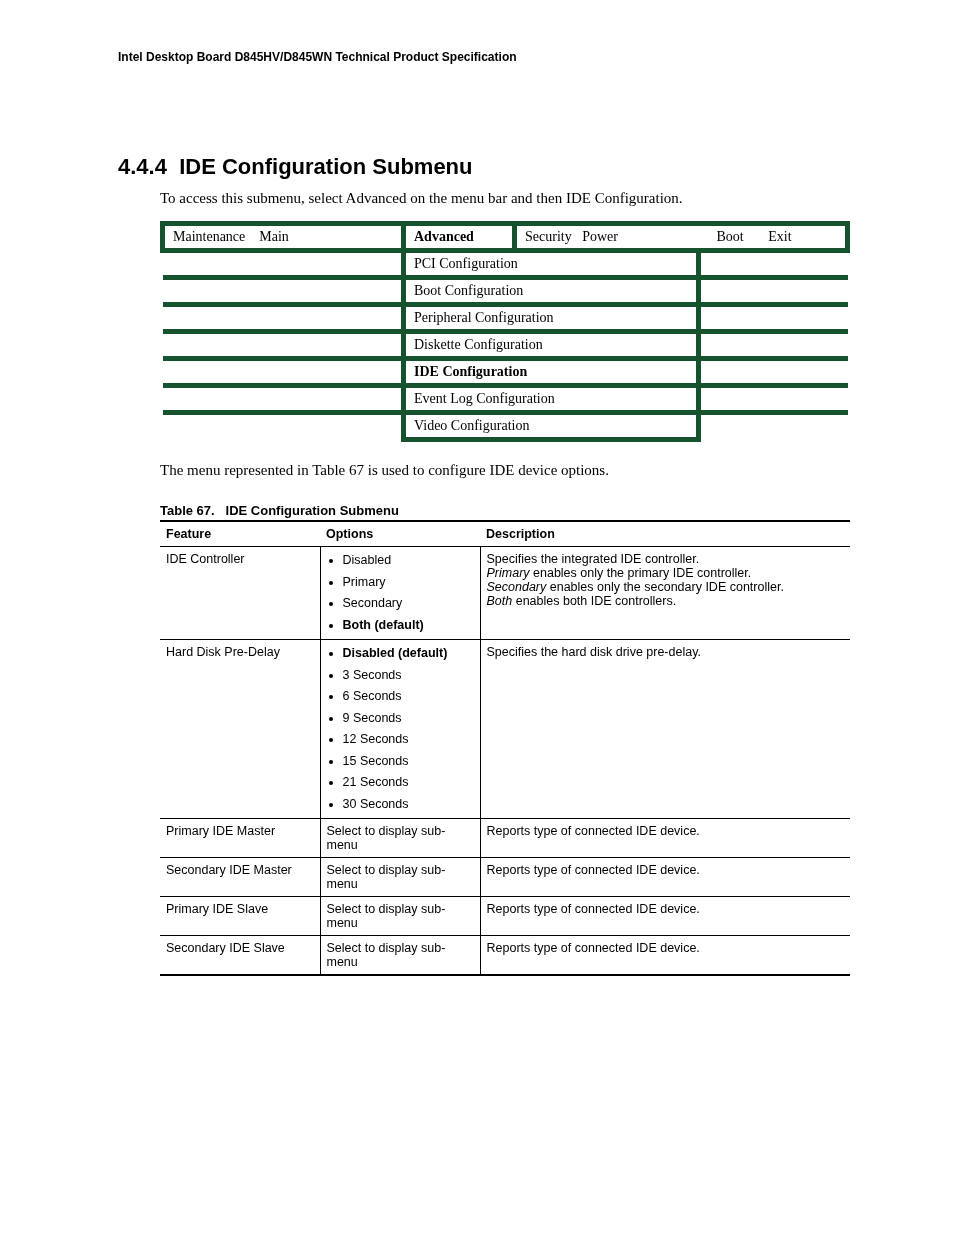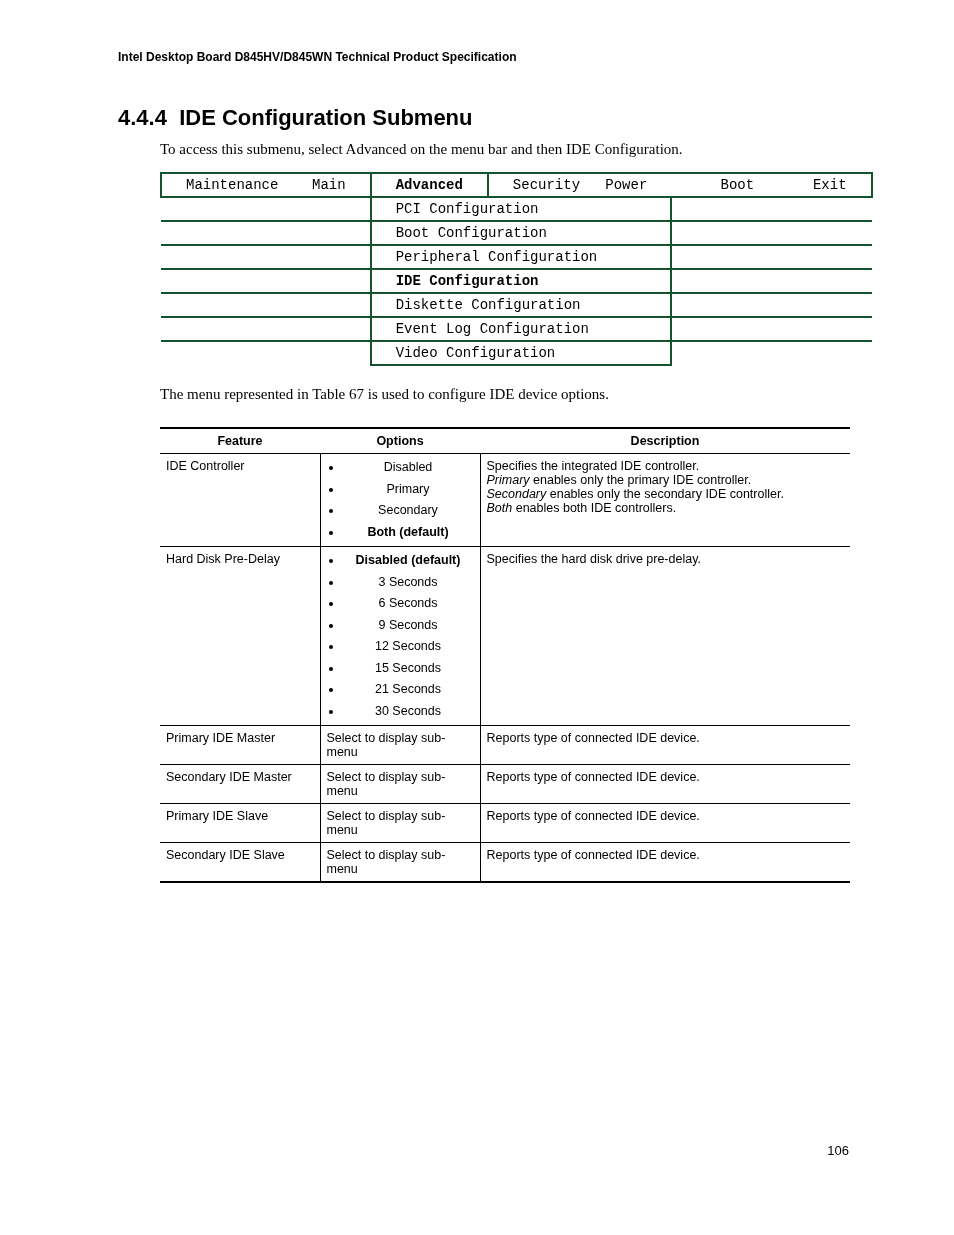--- a/index.html
+++ b/index.html
@@ -11,43 +11,43 @@
     color: #000;
     width: 954px;
   }
   .page {
     padding: 50px 105px 40px 118px;
     box-sizing: border-box;
   }
   .running-header {
     font-size: 12px;
     font-weight: bold;
-    margin-bottom: 41px;
+    margin-bottom: 90px;
   }
   .section-title {
     font-size: 22px;
     font-weight: bold;
     margin: 0 0 10px 0;
   }
   .intro-text {
     font-family: "Times New Roman", Times, serif;
     font-size: 15px;
     margin: 0 0 14px 42px;
   }
   .menu-table {
     border-collapse: collapse;
     width: 690px;
     margin-left: 42px;
     margin-bottom: 20px;
   }
   .menu-table td {
-    border: 2px solid #14532d;
-    font-family: Liberation Mono, monospace;
+    border: 5px solid #14532d;
+    font-family: Liberation Serif, serif;
     font-size: 14px;
-    padding: 3px 24px;
+    padding: 3px 8px;
     white-space: nowrap;
   }
   .menu-table td.noborder-left { border-left: none; }
   .menu-table td.noborder-right { border-right: none; }
   .menu-table td.active { font-weight: bold; }
   .menu-table td.sub-noborder {
     border-left: none;
     border-right: none;
     border-bottom: none;
   }
@@ -68,21 +68,21 @@
     border-collapse: collapse;
     width: 690px;
     margin-left: 42px;
     font-size: 12.5px;
     table-layout: fixed;
   }
   .config-table col.c1 { width: 160px; }
   .config-table col.c2 { width: 160px; }
   .config-table col.c3 { }
   .config-table th {
-    text-align: center;
+    text-align: left;
     font-weight: bold;
     padding: 5px 6px;
     border-top: 2px solid #000;
     border-bottom: 1px solid #000;
     border-left: none;
     border-right: none;
     vertical-align: top;
   }
   .config-table td {
     padding: 5px 6px;
@@ -97,21 +97,20 @@
     border-bottom: 2px solid #000;
   }
   .opts ul {
     margin: 0;
     padding: 0 0 0 16px;
     list-style: disc;
   }
   .opts li {
     margin: 0 0 4px 0;
     line-height: 1.4;
-    text-align: center;
   }
   .opts li:last-child { margin-bottom: 0; }
   .opt-bold { font-weight: bold; }
   .desc-italic { font-style: italic; }
   .page-number {
     margin-top: 260px;
     font-size: 13px;
     text-align: right;
   }
 </style>
@@ -152,43 +151,46 @@
           <td colspan="2">Boot Configuration</td>
           <td class="sub-noborder"></td>
         </tr>
     <tr>
           <td class="sub-noborder"></td>
           <td colspan="2">Peripheral Configuration</td>
           <td class="sub-noborder"></td>
         </tr>
     <tr>
           <td class="sub-noborder"></td>
+          <td colspan="2">Diskette Configuration</td>
+          <td class="sub-noborder"></td>
+        </tr>
+    <tr>
+          <td class="sub-noborder"></td>
           <td colspan="2" class="active">IDE Configuration</td>
-          <td class="sub-noborder"></td>
-        </tr>
-    <tr>
-          <td class="sub-noborder"></td>
-          <td colspan="2">Diskette Configuration</td>
           <td class="sub-noborder"></td>
         </tr>
     <tr>
           <td class="sub-noborder"></td>
           <td colspan="2">Event Log Configuration</td>
           <td class="sub-noborder"></td>
         </tr>
     <tr>
           <td class="sub-noborder"></td>
           <td colspan="2">Video Configuration</td>
           <td class="sub-noborder"></td>
         </tr>
   </tbody>
     </table>
 
   <p class="between-text">The menu represented in Table 67 is used to configure IDE device options.</p>
 
+  <p class="table-caption">
+    <span>Table 67.</span>&nbsp;&nbsp;&nbsp;<span>IDE Configuration Submenu</span>
+  </p>
 
   <table class="config-table">
     <colgroup>
         <col class="c1">
         <col class="c2">
         <col class="c3">
       </colgroup>
     <thead>
       <tr>
         <th>Feature</th>

